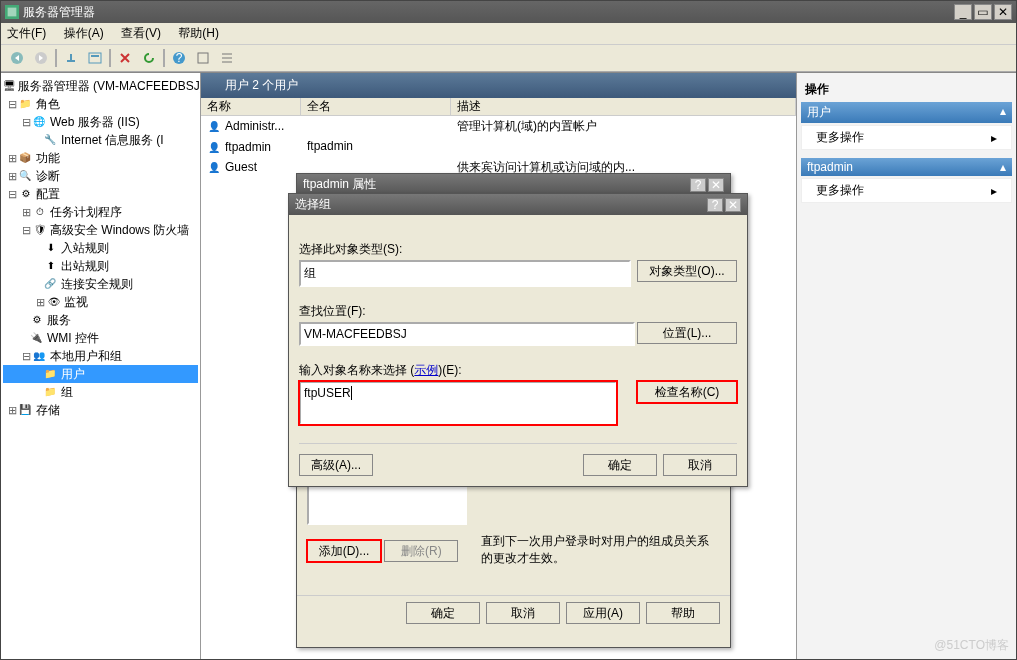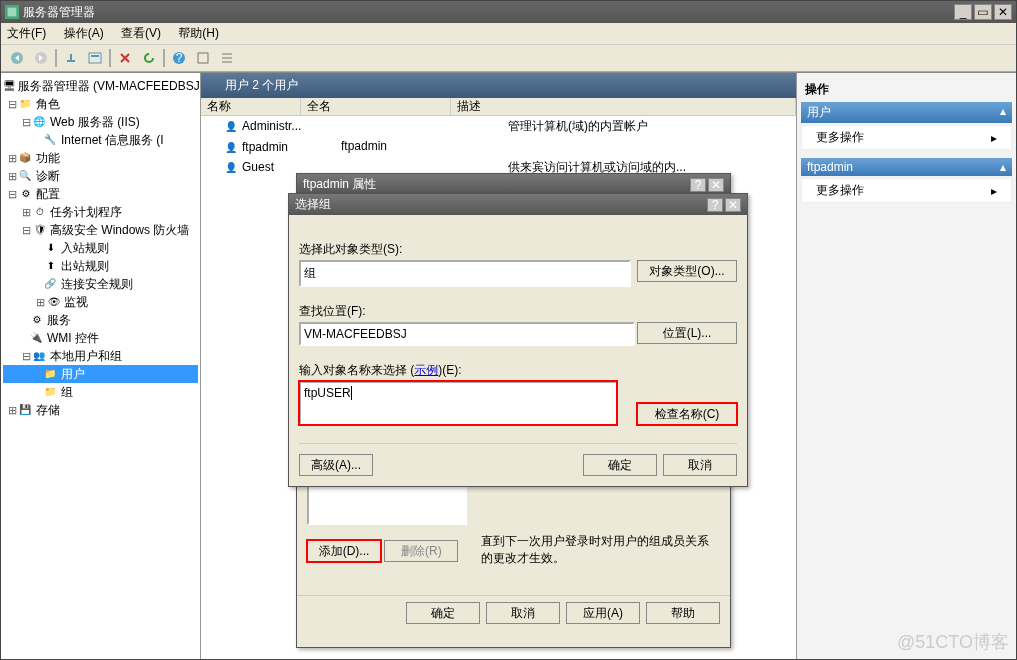--- a/index.html
+++ b/index.html
@@ -20,38 +20,38 @@
 .tree-item.selected { background:#3399ff;color:#fff;}
 .tree-icon { width:16px;height:16px;margin-right:2px;display:inline-flex;align-items:center;justify-content:center;font-size:10px;}
 .ind { display:inline-block; }
 .pm { width:11px;text-align:center;color:#666;font-size:11px;}
 .center { flex: 1; background:#fff; display:flex;flex-direction:column;position:relative;}
 .center-header { background: linear-gradient(#5c7a99,#3d597a); color:#fff; padding:4px 24px;}
 .listview { flex:1; }
 .list-header { display:flex; background:#ece9d8; border-bottom:1px solid #ccc;}
 .list-header div { border-right:1px solid #ccc; padding:0 6px;}
 .list-row { display:flex; padding:1px 0;}
-.list-row div { padding:1px 6px;margin-left:17px;}
+.list-row div { padding:1px 6px;}
 .col-name{width:100px;} .col-full{width:150px;} .col-desc{flex:1;}
 .actions { width:220px; border-left:1px solid #999; background:#f3f3f3; padding:4px;}
 .actions-title { font-weight:bold; padding:4px;}
 .action-group-hd { background: linear-gradient(#6ba3d6,#3a7ab8); color:#fff; padding:2px 6px; margin-bottom:2px;}
 .action-item { padding:3px 14px; background:#fff; border:1px solid #eee; display:flex;align-items:center;justify-content:space-between;}
 .dialog { position:absolute; background:#ece9d8; border:1px solid #555; box-shadow:2px 2px 4px rgba(0,0,0,.3);}
 .dlg-title { background: linear-gradient(#777,#555); color:#fff; padding:2px 6px; display:flex;align-items:center;}
 .dlg-title .spacer{flex:1;}
 .dlg-body { padding:10px; }
 .dlg-btns { display:flex; justify-content:flex-end; gap:6px; padding:6px 10px; border-top:1px solid #ccc;}
 .btn { min-width:74px; height:22px; background:#ece9d8; border:1px solid #888; padding:1px 8px; display:inline-flex;align-items:center;justify-content:center;}
 .group-box { border:2px inset #fff; background:#fff; padding:3px; min-height:18px;}
 .redbox { outline:2px solid red; outline-offset:-1px;}
 .field-label{margin:16px 0 2px 0;}
 .member-box { border:2px inset #fff; background:#fff; height:80px; }
 .help-q { width:16px;height:14px;border:1px solid #888;background:#ccc;text-align:center;line-height:12px;margin-left:2px;}
-.watermark { position:absolute; bottom:6px; right:8px; color:#ccc; font-size:18px;}
+.watermark { position:absolute; bottom:6px; right:8px; color:#ccc; font-size:12px;}
 svg{display:block;}
 </style>
 </head>
 <body>
 
 <div class="window">
 
   <div class="titlebar">
     <span class="icon-sm">
       <svg viewBox="0 0 16 16">
@@ -301,21 +301,21 @@
 
           <div class="field-label">查找位置(F):</div>
           <div style="display:flex;gap:2px;">
             <div class="group-box" style="flex:1;">VM-MACFEEDBSJ</div>
             <span class="btn" style="min-width:100px">位置(L)...</span>
           </div>
 
           <div class="field-label">
             <span>输入对象名称来选择 (</span><span style="color:#00c;text-decoration:underline">示例</span><span>)(E):</span>
           </div>
-          <div style="display:flex;gap:20px;align-items:flex-end;">
+          <div style="display:flex;gap:20px;align-items:flex-start;">
             <div class="group-box redbox" style="flex:1;height:44px;"><span>ftpUSER</span><span style="border-left:1px solid #000;animation:blink 1s infinite;"></span></div>
             <span class="btn redbox" style="min-width:100px">检查名称(C)</span>
           </div>
 
           <div style="display:flex;gap:6px;margin-top:18px;border-top:1px solid #ccc;padding-top:10px;">
             <span class="btn">高级(A)...</span>
             <span style="flex:1"></span>
             <span class="btn">确定</span>
             <span class="btn">取消</span>
           </div>

